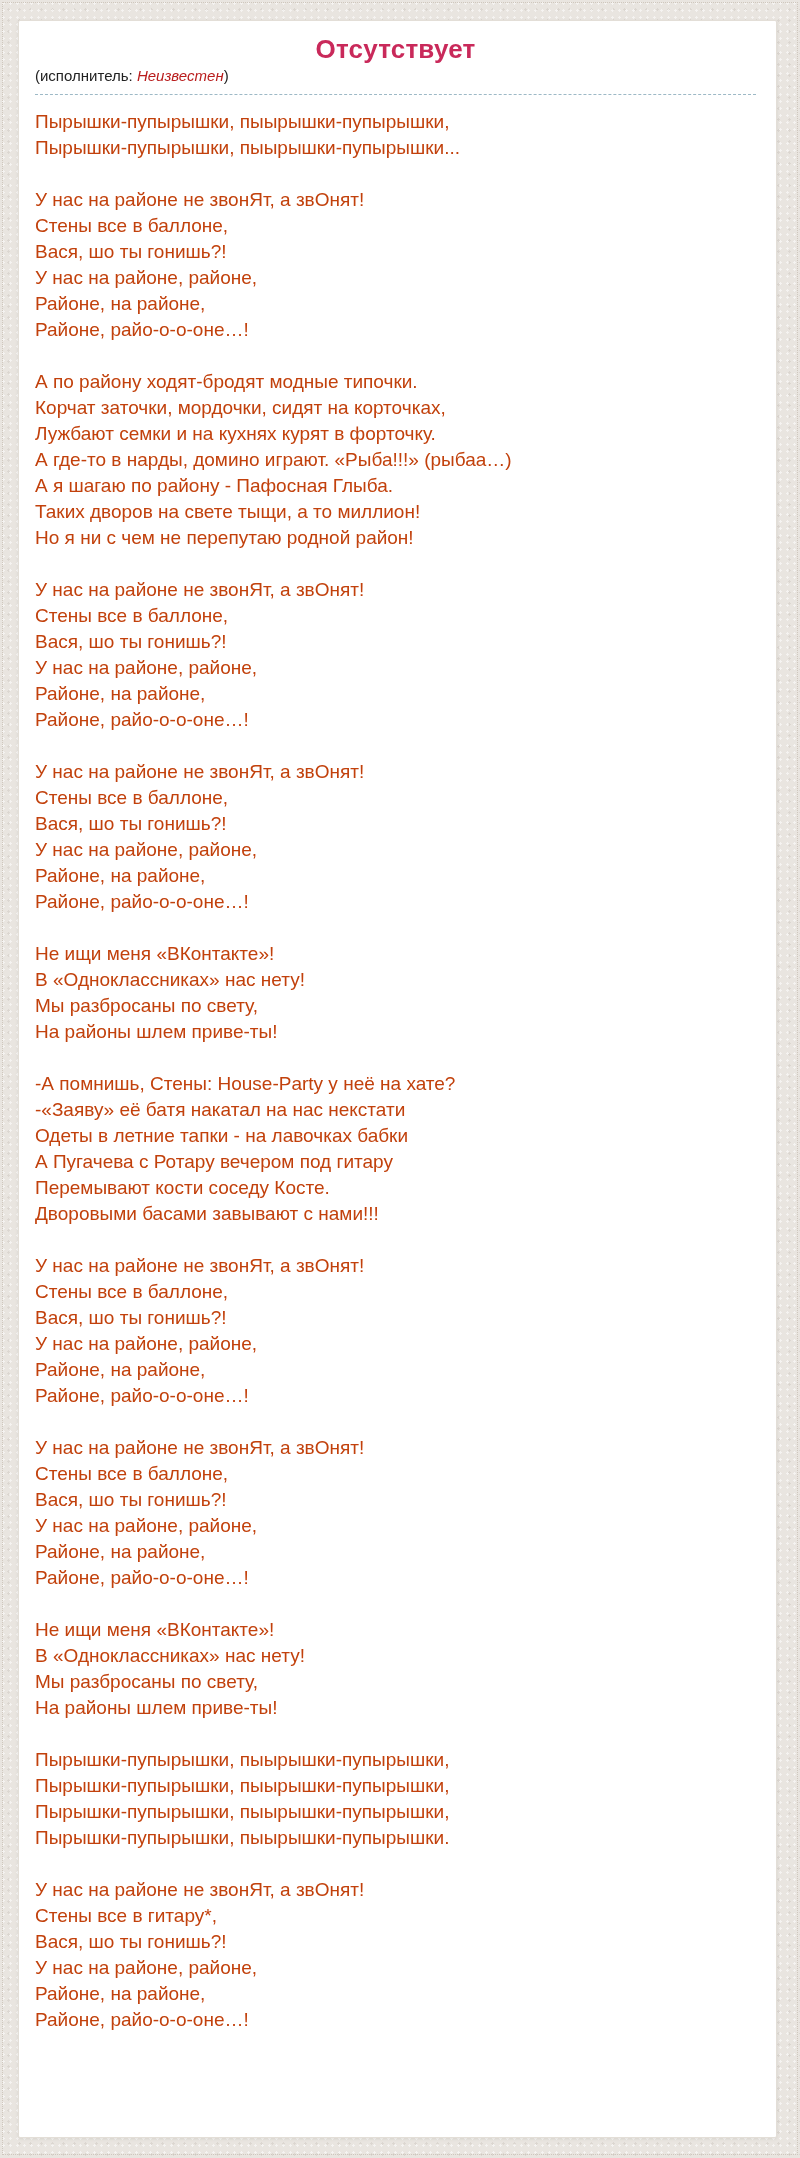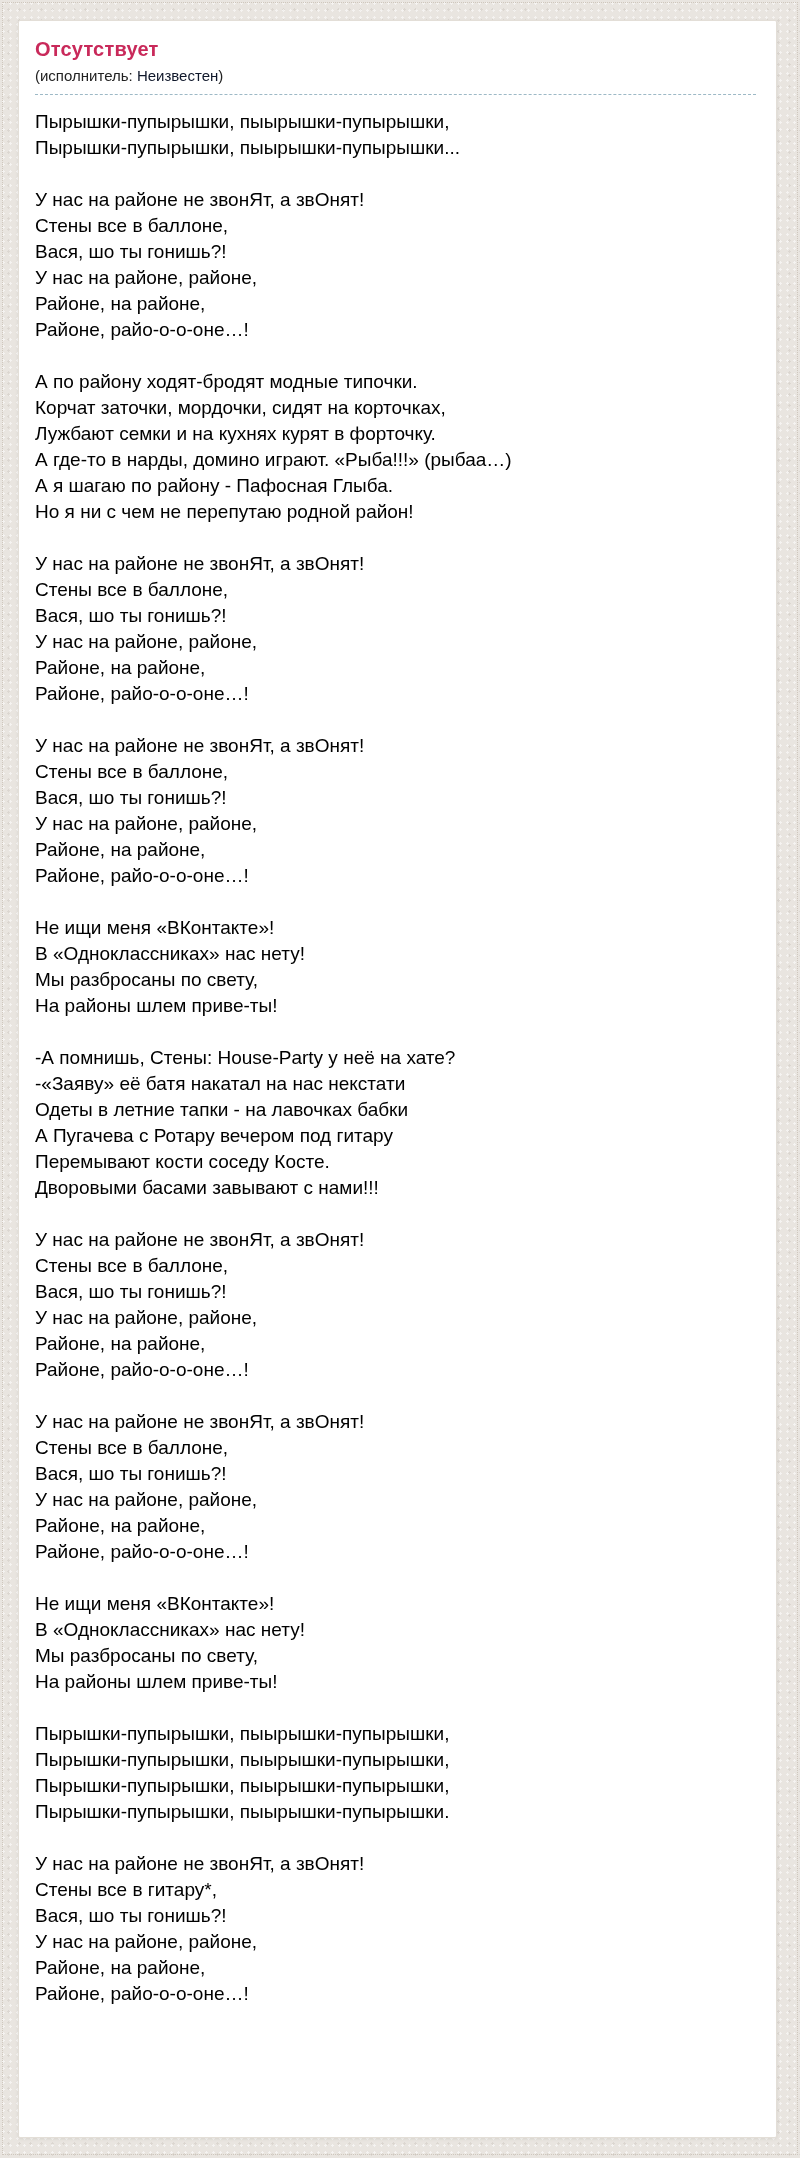--- a/index.html
+++ b/index.html
@@ -33,44 +33,46 @@
     height: 2118px;
     box-sizing: border-box;
     background: #ffffff;
     border: 1px solid #e3ded7;
     border-radius: 2px;
     box-shadow: 0 1px 3px rgba(90,80,70,0.12);
     padding: 13px 20px 16px 16px;
   }
   .song-title {
     margin: 0;
-    font-size: 20px;
+    font-size: 26px;
     line-height: 31px;
     font-weight: bold;
     color: #c9295a;
     letter-spacing: 0.2px;
+    text-align: center;
   }
   .artist-line {
     margin: 1px 0 0 0;
     font-size: 15px;
     line-height: 19px;
     color: #222222;
     padding-bottom: 9px;
     border-bottom: 1px dashed #9db9c6;
   }
   .artist-link {
-    color: #0f172a;
+    color: #b91c1c;
     text-decoration: none;
     cursor: pointer;
+    font-style: italic;
   }
   .lyrics {
     margin-top: 14px;
     font-size: 19px;
     line-height: 26px;
-    color: #000000;
+    color: #c2410c;
   }
   .stanza {
     margin: 0 0 26px 0;
   }
   .stanza:last-child {
     margin-bottom: 0;
   }
   .lyric-line {
     display: block;
     white-space: pre;
@@ -98,20 +100,21 @@
         <span class="lyric-line">У нас на районе, районе,</span>
         <span class="lyric-line">Районе, на районе,</span>
         <span class="lyric-line">Районе, райо-о-о-оне…!</span>
       </p>
       <p class="stanza">
         <span class="lyric-line">А по району ходят-бродят модные типочки.</span>
         <span class="lyric-line">Корчат заточки, мордочки, сидят на корточках,</span>
         <span class="lyric-line">Лужбают семки и на кухнях курят в форточку.</span>
         <span class="lyric-line">А где-то в нарды, домино играют. «Рыба!!!» (рыбаа…)</span>
         <span class="lyric-line">А я шагаю по району - Пафосная Глыба.</span>
+        <span class="lyric-line">Таких дворов на свете тыщи, а то миллион!</span>
         <span class="lyric-line">Но я ни с чем не перепутаю родной район!</span>
       </p>
       <p class="stanza">
         <span class="lyric-line">У нас на районе не звонЯт, а звОнят!</span>
         <span class="lyric-line">Стены все в баллоне,</span>
         <span class="lyric-line">Вася, шо ты гонишь?!</span>
         <span class="lyric-line">У нас на районе, районе,</span>
         <span class="lyric-line">Районе, на районе,</span>
         <span class="lyric-line">Районе, райо-о-о-оне…!</span>
       </p>

